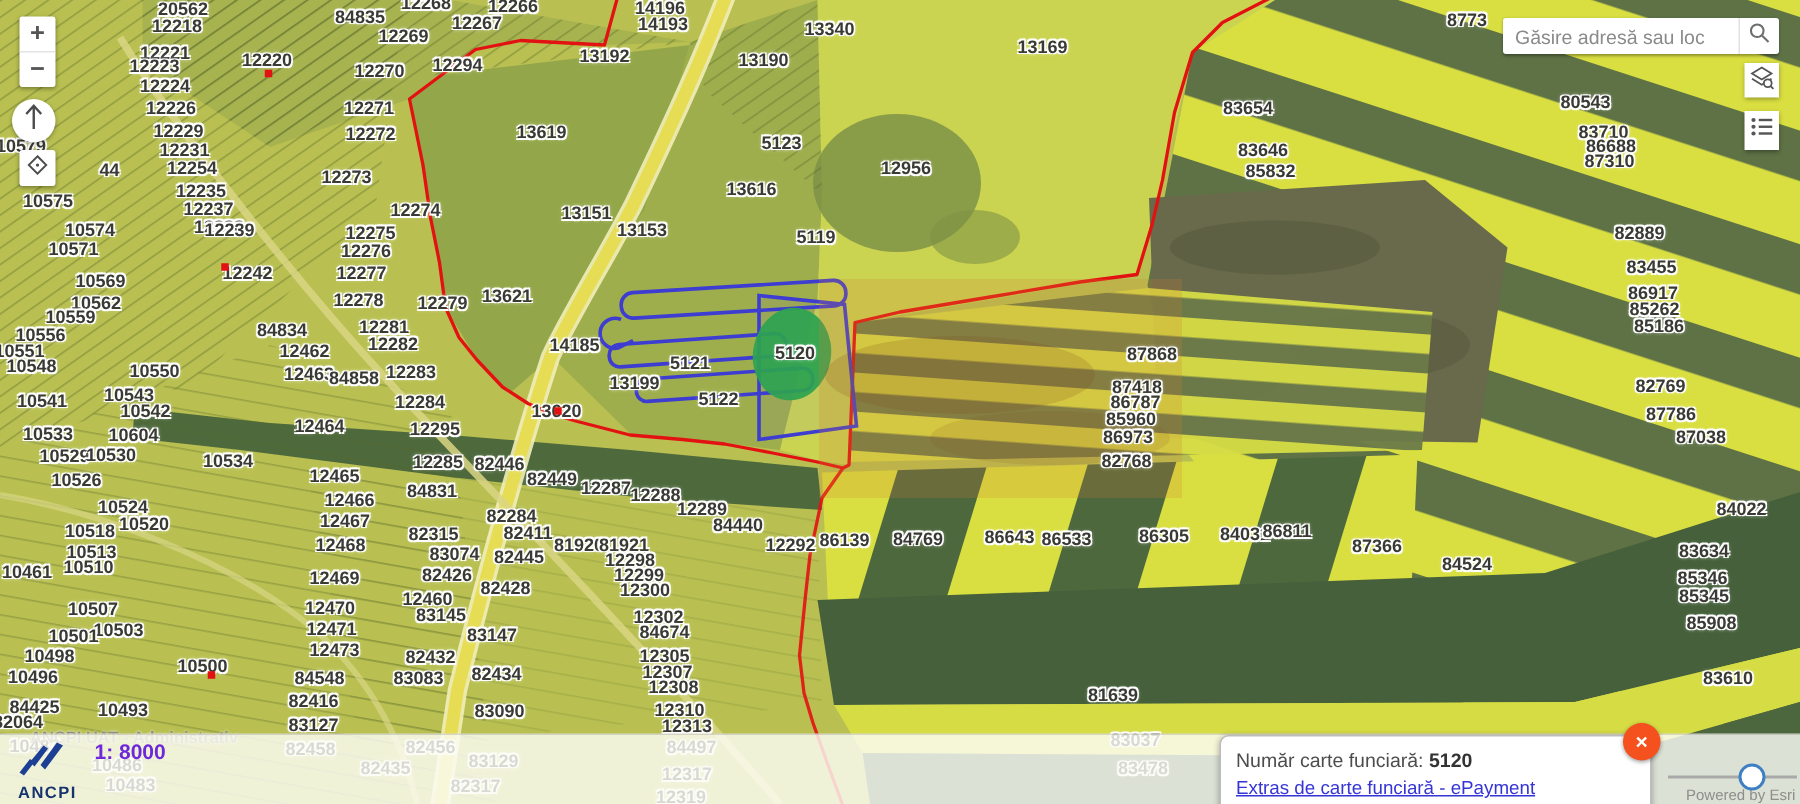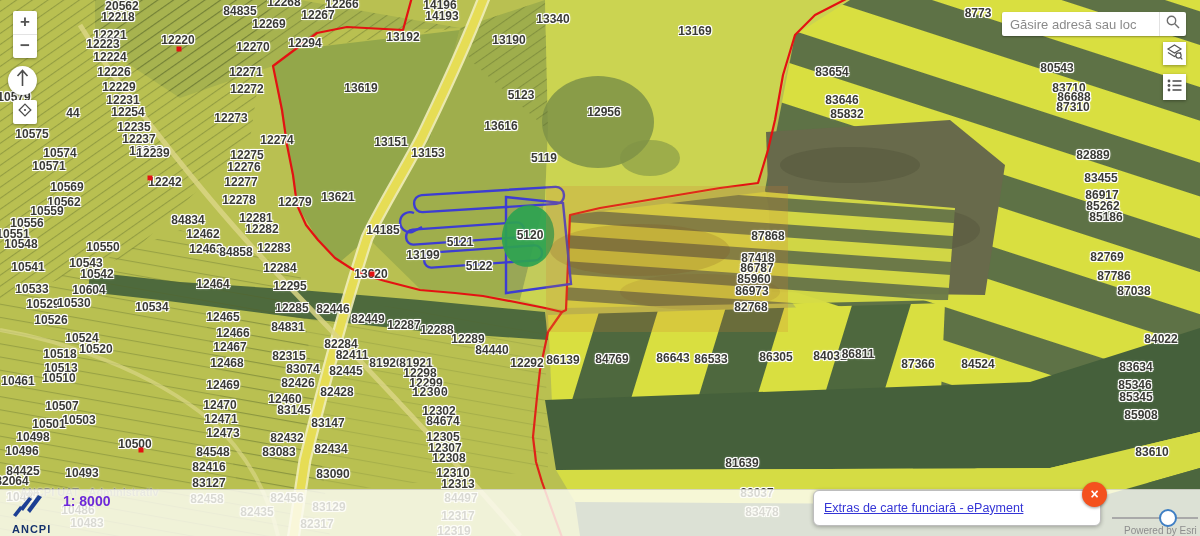--- a/index.html
+++ b/index.html
@@ -291,21 +291,21 @@
     <div class="plabel" style="left: 303px; top: 369px;">83074</div>
     <div class="plabel" style="left: 298px; top: 383px;">82426</div>
     <div class="plabel" style="left: 337px; top: 392px;">82428</div>
     <div class="plabel" style="left: 328px; top: 423px;">83147</div>
     <div class="plabel" style="left: 331px; top: 449px;">82434</div>
     <div class="plabel" style="left: 333px; top: 474px;">83090</div>
     <div class="plabel" style="left: 386px; top: 363px;">81920</div>
     <div class="plabel" style="left: 416px; top: 363px;">81921</div>
     <div class="plabel" style="left: 420px; top: 373px;">12298</div>
     <div class="plabel" style="left: 426px; top: 383px;">12299</div>
-    <div class="plabel" style="left: 430px; top: 393px; font-family: Liberation Mono, monospace;">12300</div>
+    <div class="plabel" style="left: 430px; top: 393px;">12300</div>
     <div class="plabel" style="left: 439px; top: 411px;">12302</div>
     <div class="plabel" style="left: 443px; top: 421px;">84674</div>
     <div class="plabel" style="left: 443px; top: 437px;">12305</div>
     <div class="plabel" style="left: 445px; top: 448px;">12307</div>
     <div class="plabel" style="left: 449px; top: 458px;">12308</div>
     <div class="plabel" style="left: 453px; top: 473px;">12310</div>
     <div class="plabel" style="left: 458px; top: 484px;">12313</div>
     <div class="plabel" style="left: 404px; top: 325px;">12287</div>
     <div class="plabel" style="left: 437px; top: 330px;">12288</div>
     <div class="plabel" style="left: 468px; top: 339px;">12289</div>
@@ -319,21 +319,21 @@
     <div class="plabel" style="left: 751px; top: 307px;">82768</div>
     <div class="plabel" style="left: 563px; top: 360px;">86139</div>
     <div class="plabel" style="left: 612px; top: 359px;">84769</div>
     <div class="plabel" style="left: 673px; top: 358px;">86643</div>
     <div class="plabel" style="left: 711px; top: 359px;">86533</div>
     <div class="plabel" style="left: 776px; top: 357px;">86305</div>
     <div class="plabel" style="left: 830px; top: 356px;">84031</div>
     <div class="plabel" style="left: 858px; top: 354px;">86811</div>
     <div class="plabel" style="left: 918px; top: 364px;">87366</div>
     <div class="plabel" style="left: 742px; top: 463px;">81639</div>
-    <div class="plabel" style="left: 970px; top: 364px; padding-left: 16px;">84524</div>
+    <div class="plabel" style="left: 970px; top: 376px; padding-left: 16px;">84524</div>
     <div class="plabel" style="left: 1161px; top: 339px;">84022</div>
     <div class="plabel" style="left: 1136px; top: 367px;">83634</div>
     <div class="plabel" style="left: 1135px; top: 385px;">85346</div>
     <div class="plabel" style="left: 1136px; top: 397px;">85345</div>
     <div class="plabel" style="left: 1141px; top: 415px;">85908</div>
     <div class="plabel" style="left: 1152px; top: 452px;">83610</div>
     <div class="plabel" style="left: 23px; top: 497px;">10487</div>
     <div class="plabel" style="left: 78px; top: 510px;">10486</div>
     <div class="plabel" style="left: 87px; top: 523px;">10483</div>
     <div class="plabel" style="left: 207px; top: 499px;">82458</div>
@@ -418,20 +418,24 @@
           </g>
         </svg>
     </span>
     <div id="logo-text">ANCPI</div>
     
   </div>
   <div id="scale-text">1: 8000</div>
 </div>
 
 <div id="popup">
+  <div class="line">
+    <span>Număr carte funciară:</span>
+    <b>5120</b>
+  </div>
   <a class="popup-link">Extras de carte funciară - ePayment</a>
 
 </div>
 <div id="popup-close">×</div>
 
 <div id="slider-track"></div>
 <div id="slider-handle"></div>
 <div id="powered">Powered by Esri</div>
 
 </body></html>

